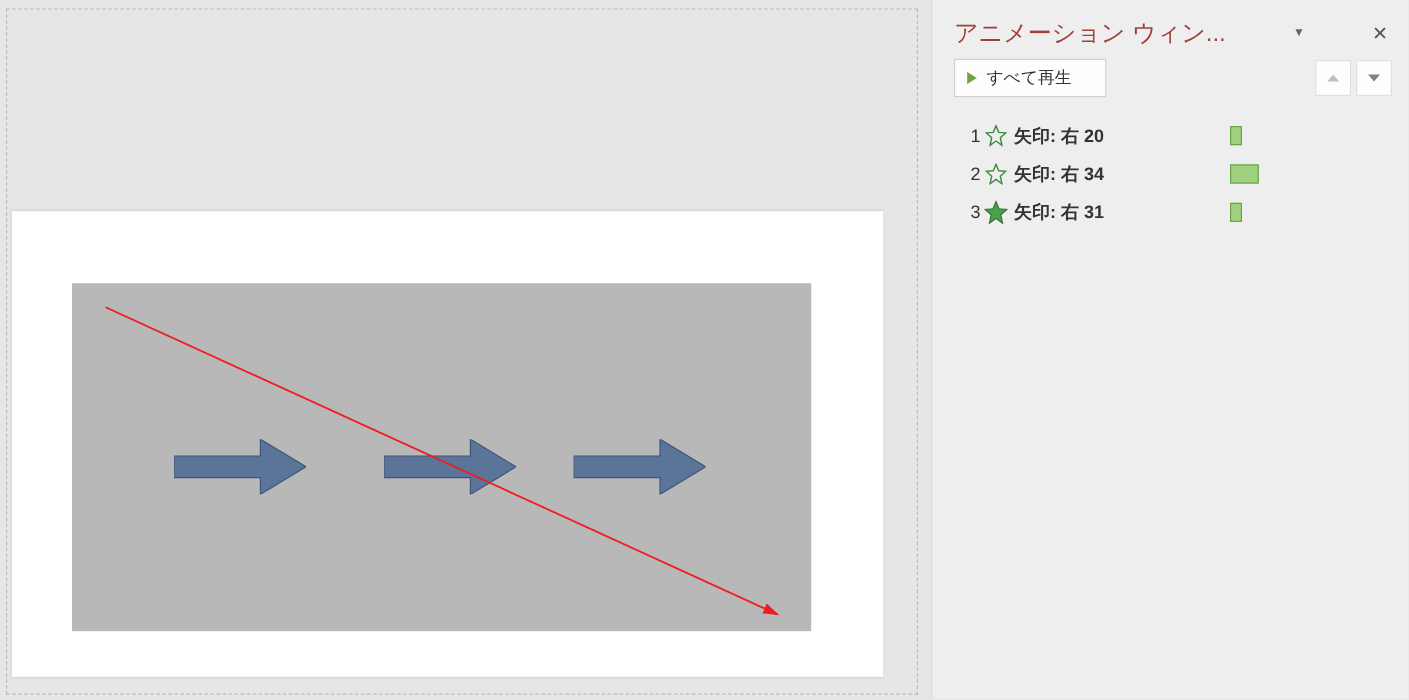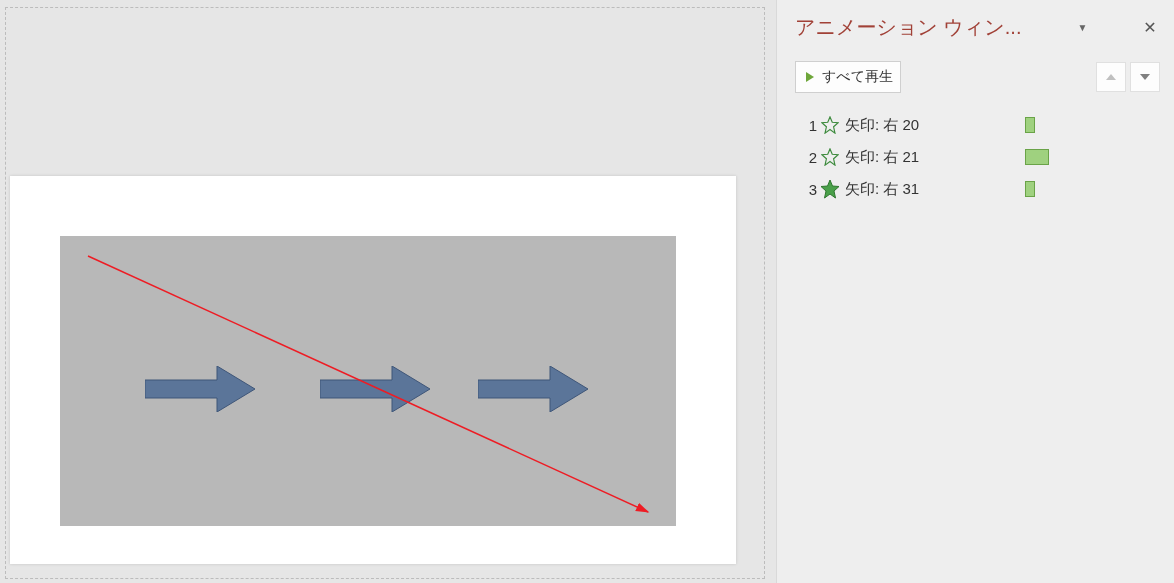--- a/index.html
+++ b/index.html
@@ -65,21 +65,21 @@
     flex: 1;
     background: #eeeeee;
     border-left: 1px solid #d9d9d9;
     padding: 8px 14px 8px 18px;
     position: relative;
   }
   .pane-header {
     display: flex;
     align-items: center;
     justify-content: space-between;
-    margin-bottom: 20px;
+    margin-bottom: 8px;
     padding-top: 6px;
   }
   .pane-title {
     color: #a14137;
     font-size: 20px;
     font-weight: 500;
     flex: 1;
     white-space: nowrap;
     overflow: hidden;
     text-overflow: ellipsis;
@@ -104,21 +104,21 @@
   .pane-toolbar {
     display: flex;
     align-items: center;
     margin-bottom: 18px;
     gap: 6px;
   }
   .play-btn {
     background: #fdfdfd;
     border: 1px solid #cfcfcf;
     height: 32px;
-    padding: 0 7px 0 10px;
+    padding: 0 28px 0 10px;
     display: flex;
     align-items: center;
     gap: 8px;
     font-size: 14px;
     color: #333;
   }
   .play-btn .tri {
     width: 0; height: 0;
     border-left: 8px solid #6ea63a;
     border-top: 5px solid transparent;
@@ -171,20 +171,21 @@
   .star-icon {
     width: 22px;
     height: 22px;
     display: flex;
     align-items: center;
     justify-content: center;
     margin-right: 4px;
   }
   .anim-label {
     flex: 0 0 140px;
+    font-weight: bold;
   }
   .timebar-track {
     flex: 1;
     position: relative;
     height: 20px;
   }
   .timebar {
     position: absolute;
     top: 2px;
     height: 16px;
@@ -267,21 +268,21 @@
       </div>
     </div>
 
     <div class="anim-item">
       <span class="anim-num">2</span>
       <span class="star-icon">
         <svg viewBox="0 0 20 20" width="18" height="18">
           <path d="M10 1 L12.5 7 L19 7.5 L14 12 L15.5 19 L10 15 L4.5 19 L6 12 L1 7.5 L7.5 7 Z" fill="none" stroke="#3c8a3c" stroke-width="1.3"></path>
         </svg>
       </span>
-      <span class="anim-label">矢印: 右 21</span>
+      <span class="anim-label">矢印: 右 34</span>
       <div class="timebar-track">
         <div class="timebar" style="left:40px;width:24px"></div>
       </div>
     </div>
 
     <div class="anim-item">
       <span class="anim-num">3</span>
       <span class="star-icon">
         <svg viewBox="0 0 20 20" width="20" height="20">
           <path d="M10 1 L12.5 7 L19 7.5 L14 12 L15.5 19 L10 15 L4.5 19 L6 12 L1 7.5 L7.5 7 Z" fill="#4aa04a" stroke="#2f772f" stroke-width="1"></path>

